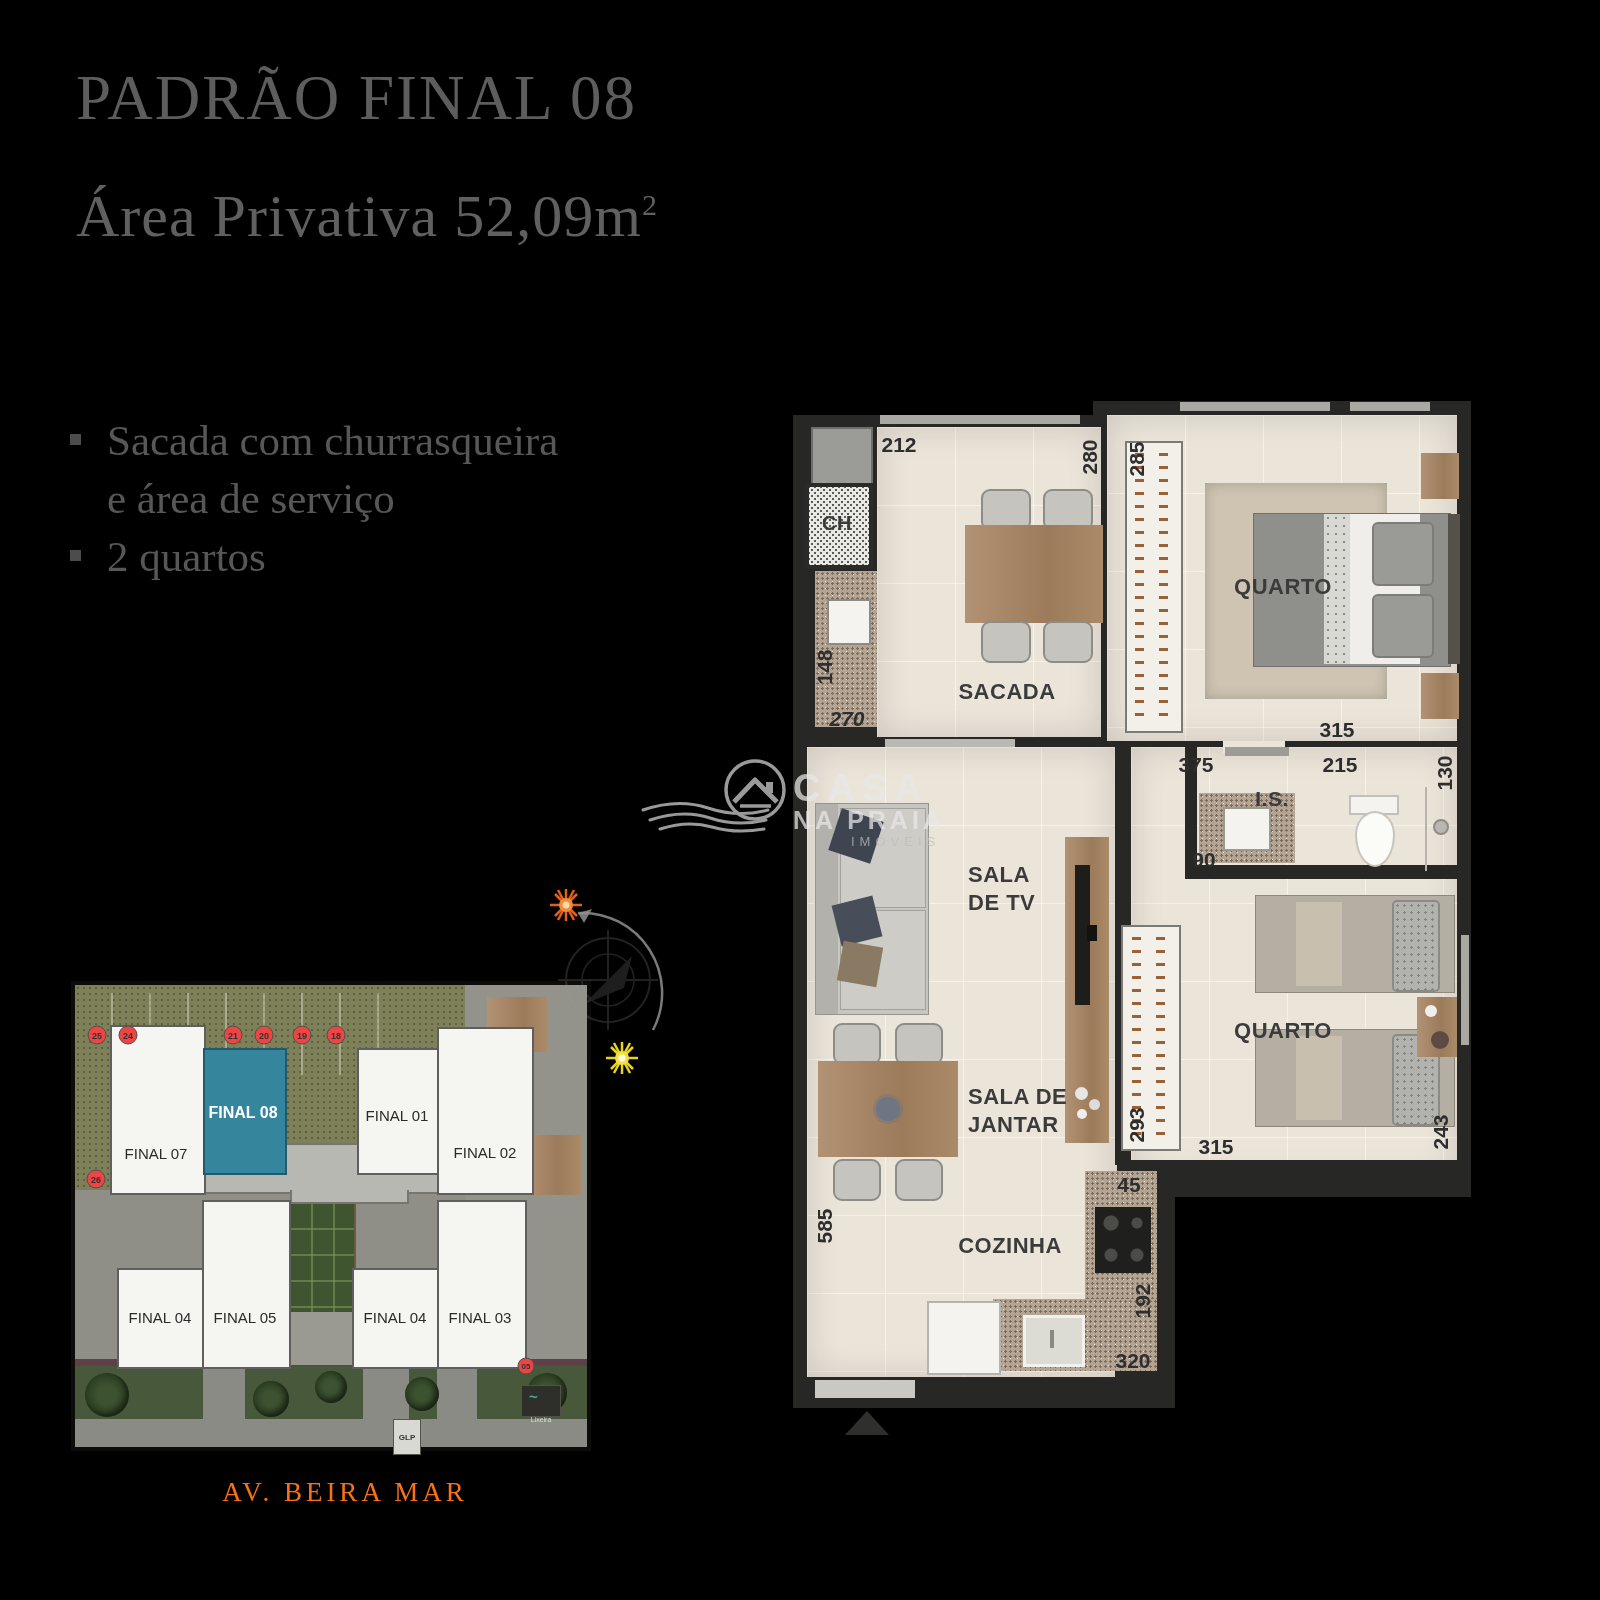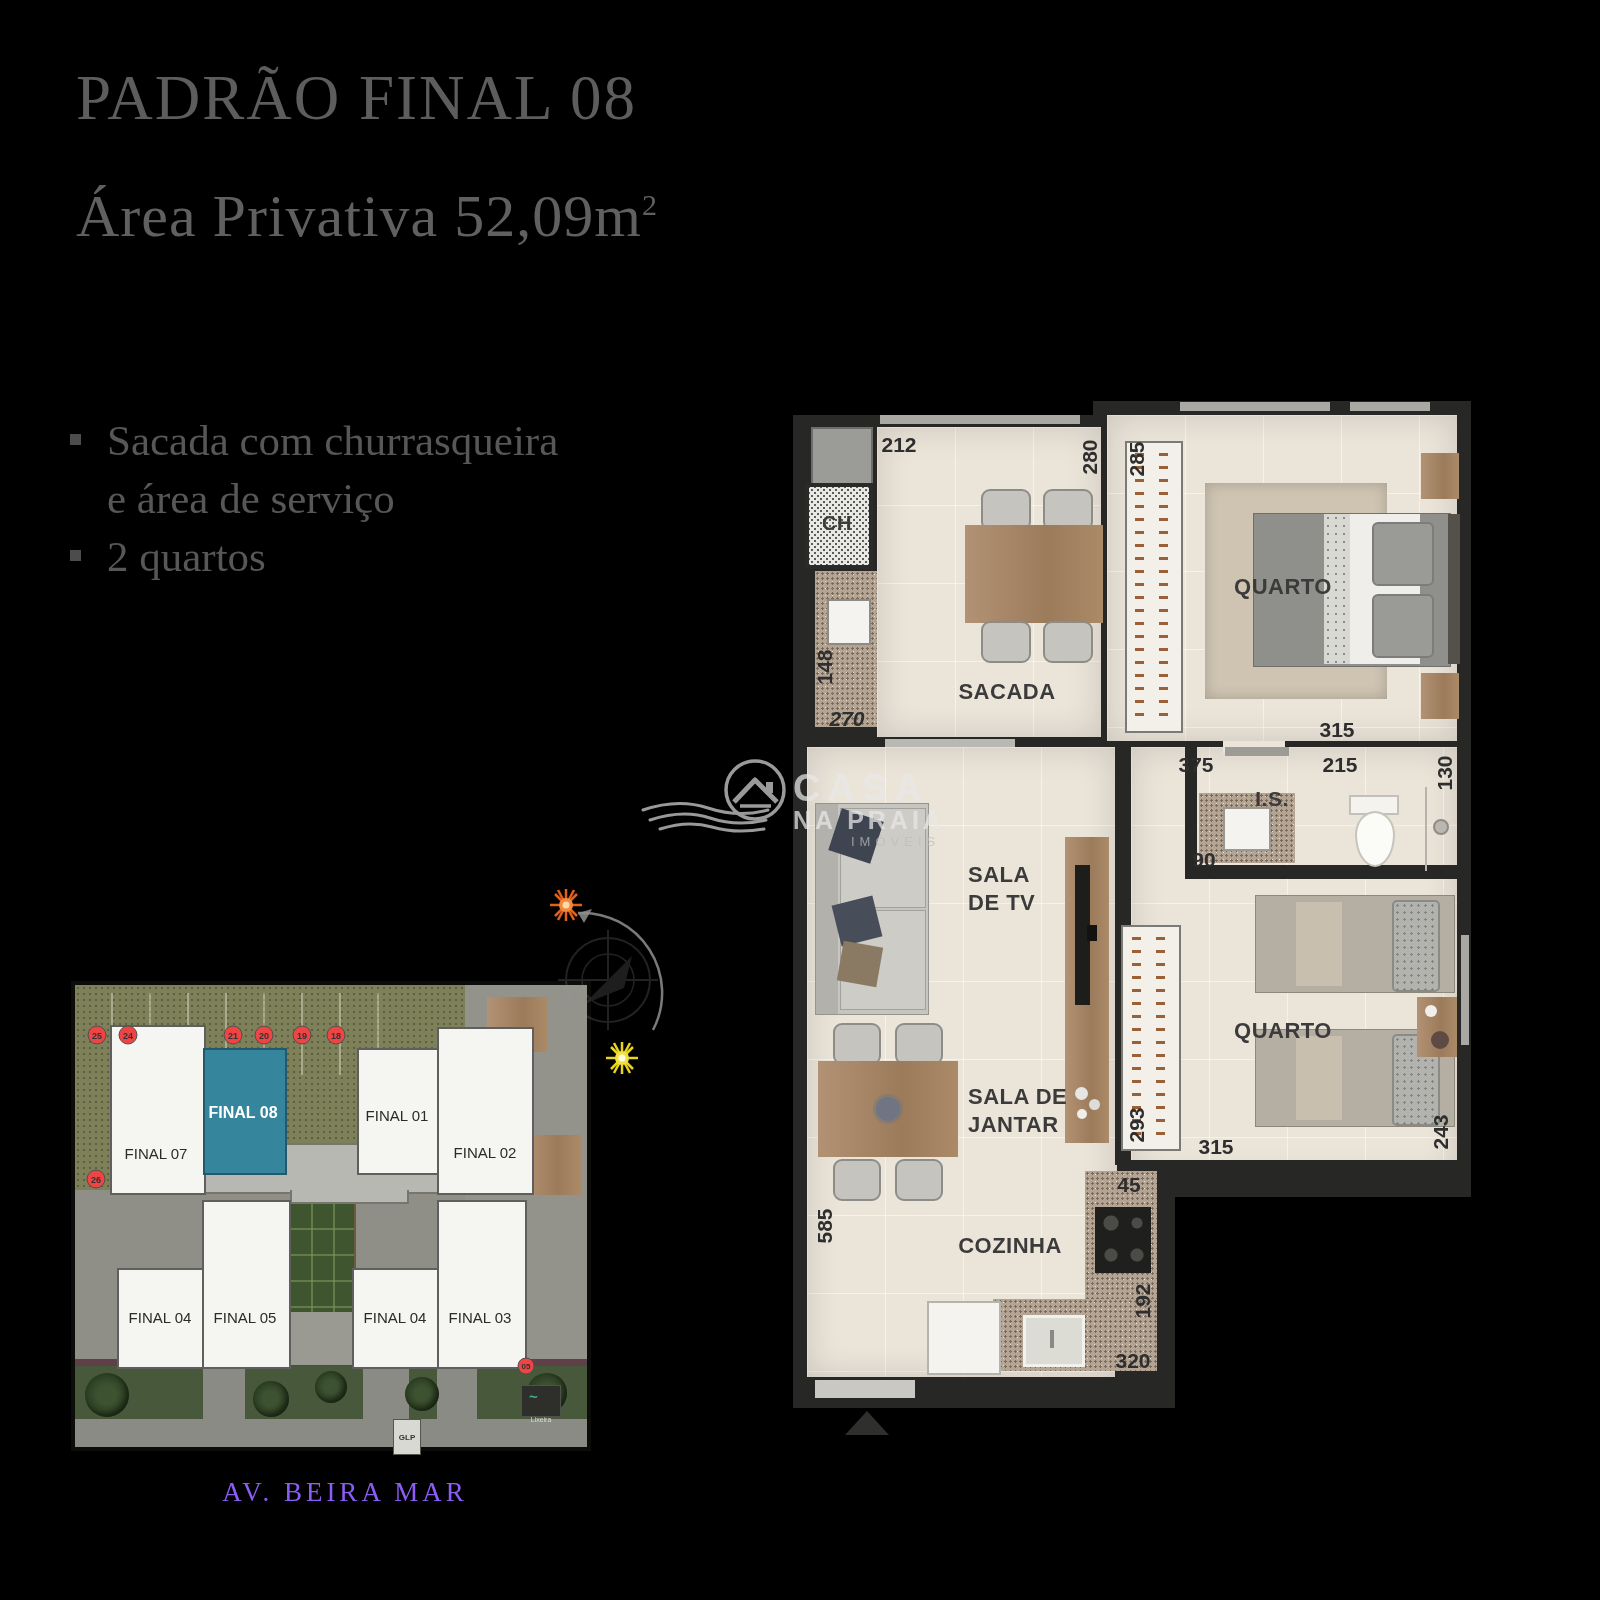--- a/index.html
+++ b/index.html
@@ -46,21 +46,21 @@
         box-shadow:inset 0 0 70px 28px rgba(0,0,0,.55);outline:4px solid #0c0c0a;}
   .bld{position:absolute;background:#f5f5f2;border:2px solid #5f5f5f;}
   .bld-label{position:absolute;transform:translate(-50%,-50%);font-size:15px;color:#2b2b2b;
              white-space:nowrap;}
   .pcirc{position:absolute;width:17px;height:17px;border-radius:50%;background:#ef4444;
          border:1px solid #4f4f4f;color:#333;font-size:9px;font-weight:700;
          display:flex;align-items:center;justify-content:center;transform:translate(-50%,-50%);}
   .tree{position:absolute;border-radius:50%;background:radial-gradient(#3c5230 30%,#2c3f22 70%);
         box-shadow:inset -3px -3px 6px rgba(0,0,0,.5);}
   .street{position:absolute;left:210px;top:1477px;width:270px;text-align:center;
-          font-family:"Liberation Serif",serif;font-size:27px;color:#8b5cf6;letter-spacing:4px;}
+          font-family:"Liberation Serif",serif;font-size:27px;color:#f97316;letter-spacing:4px;}
 </style>
 </head>
 <body>
 
 <div id="canvas">
 
   <div class="title">PADRÃO FINAL 08</div>
   <div class="subtitle">
     <span>Área Privativa 52,09m</span><sup>2</sup>
   </div>

